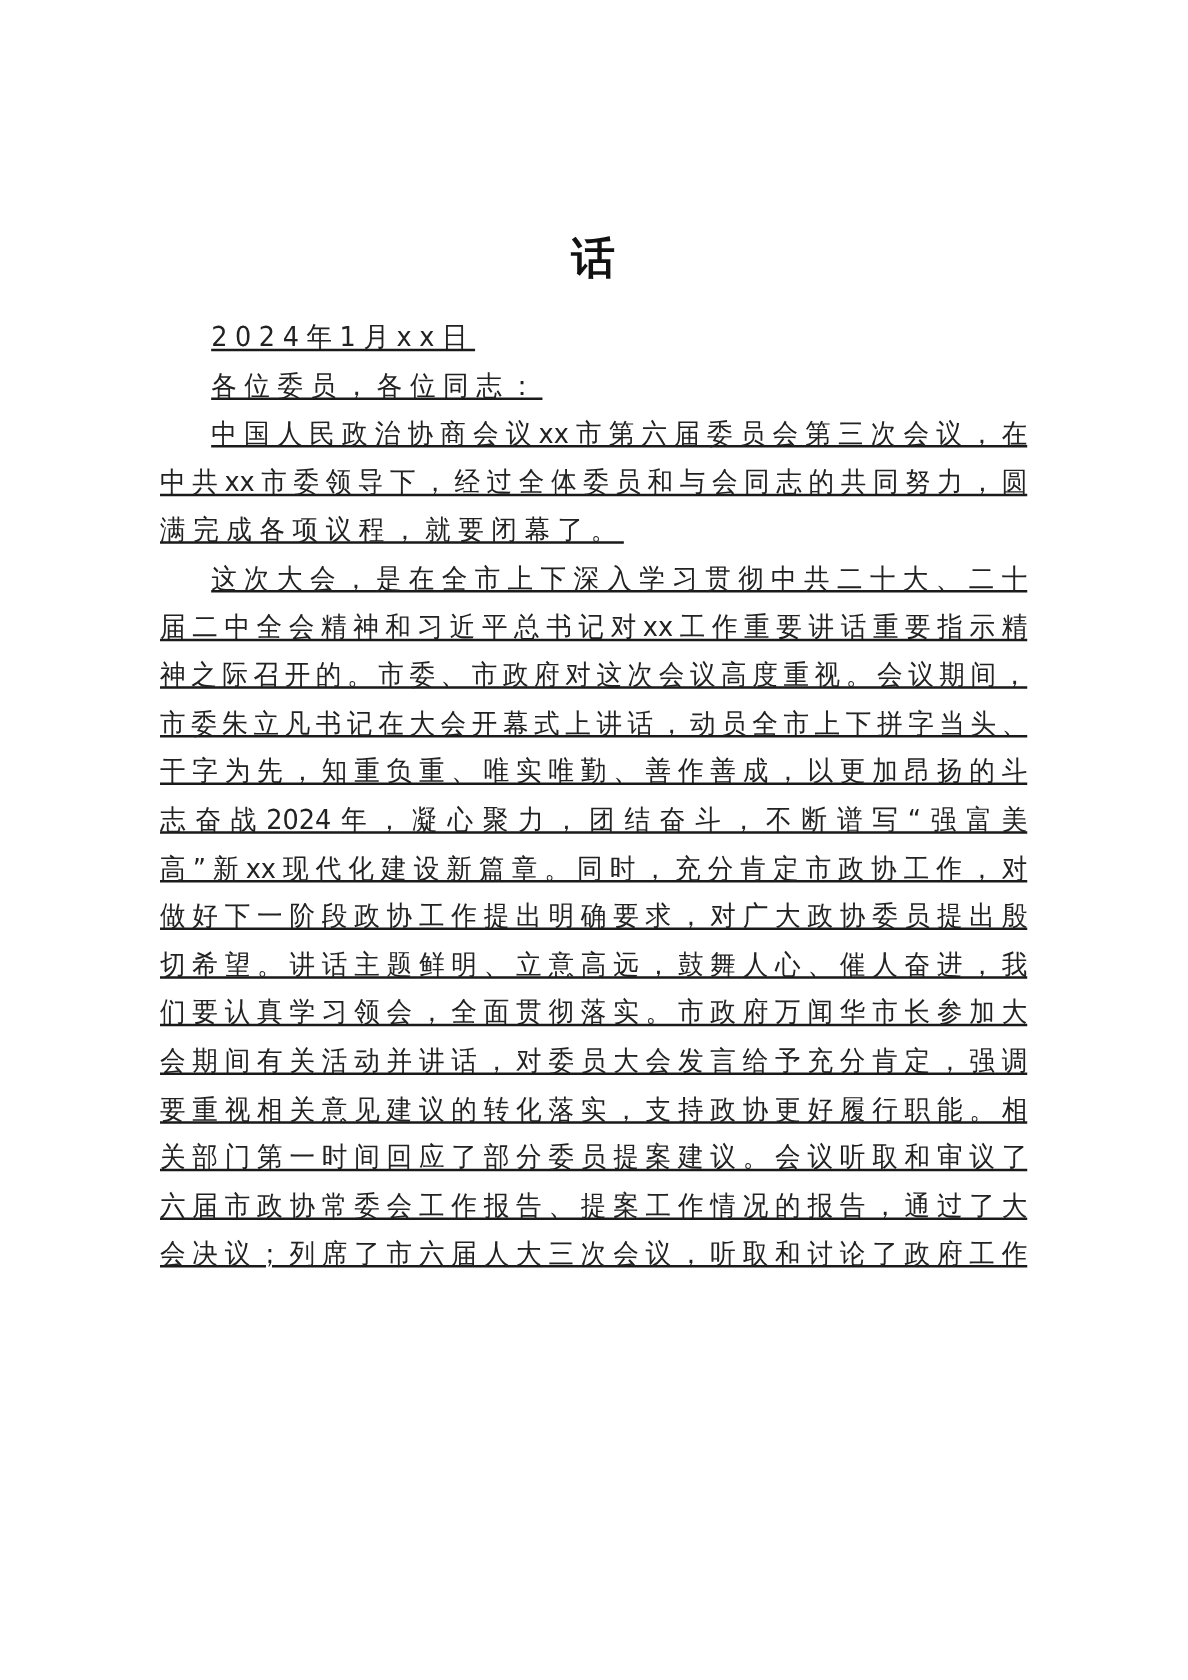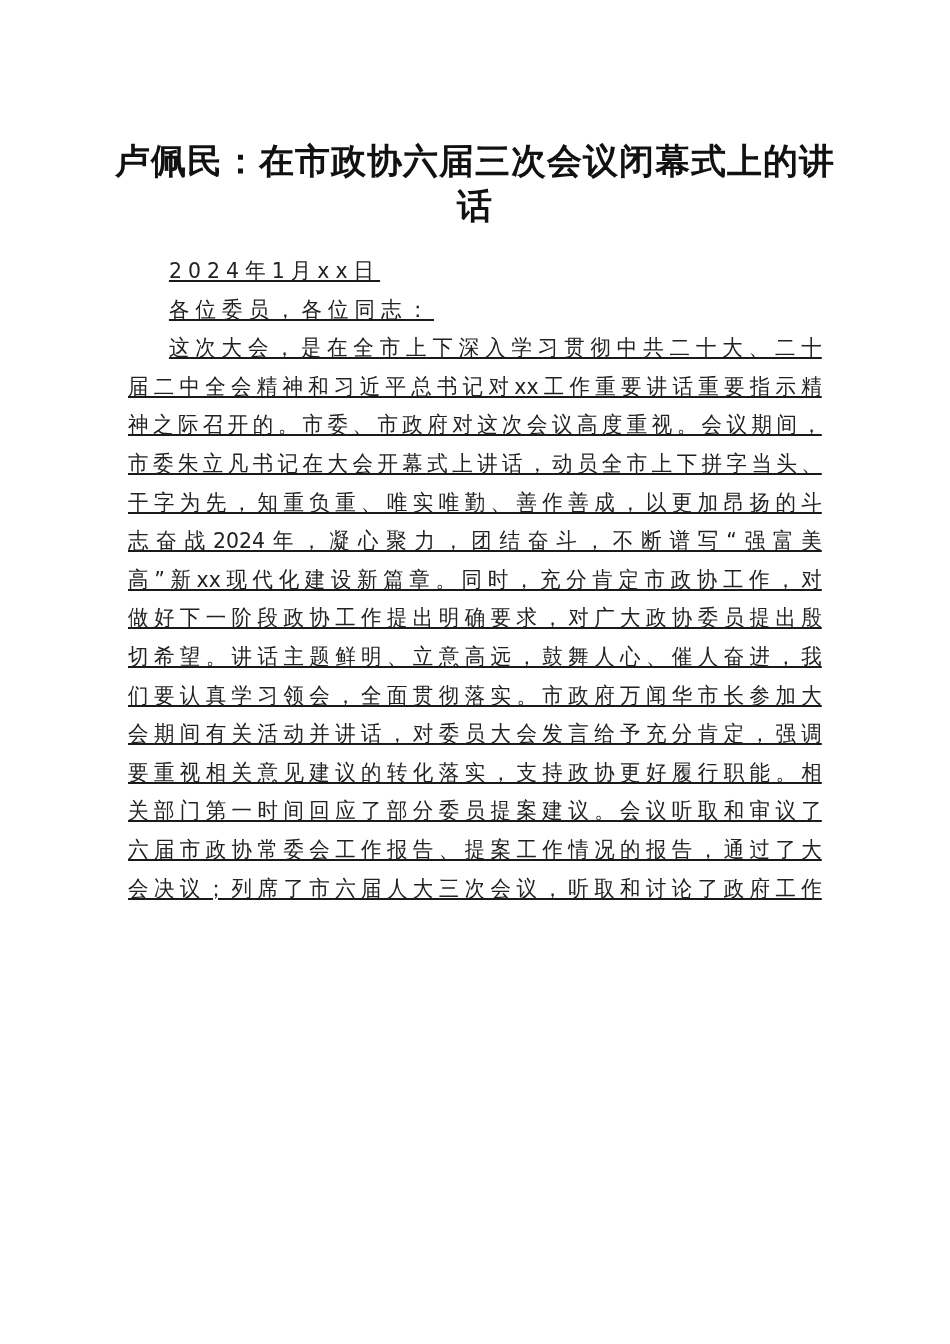--- a/index.html
+++ b/index.html
@@ -63,27 +63,31 @@
       text-align: left;
       text-align-last: left;
       letter-spacing: 6.5px;
     }
   </style>
 </head>
 <body>
 
 <div class="page">
 
-  <div class="title title-line1">卢佩民：在市政协六届三次会议闭幕式上的讲</div>
   <div class="title title-line2">话</div>
 
   <div class="body-text">
     <div class="line indent partial">2024年1月xx日</div>
     <div class="line indent partial">各位委员，各位同志：</div>
 
+    <div>
+      <div class="line indent">中国人民政治协商会议xx市第六届委员会第三次会议，在</div>
+      <div class="line">中共xx市委领导下，经过全体委员和与会同志的共同努力，圆</div>
+      <div class="line partial">满完成各项议程，就要闭幕了。</div>
+    </div>
 
     <div>
       <div class="line indent">这次大会，是在全市上下深入学习贯彻中共二十大、二十</div>
       <div class="line">届二中全会精神和习近平总书记对xx工作重要讲话重要指示精</div>
       <div class="line">神之际召开的。市委、市政府对这次会议高度重视。会议期间，</div>
       <div class="line">市委朱立凡书记在大会开幕式上讲话，动员全市上下拼字当头、</div>
       <div class="line">干字为先，知重负重、唯实唯勤、善作善成，以更加昂扬的斗</div>
       <div class="line">志奋战2024年，凝心聚力，团结奋斗，不断谱写“强富美</div>
       <div class="line">高”新xx现代化建设新篇章。同时，充分肯定市政协工作，对</div>
       <div class="line">做好下一阶段政协工作提出明确要求，对广大政协委员提出殷</div>

